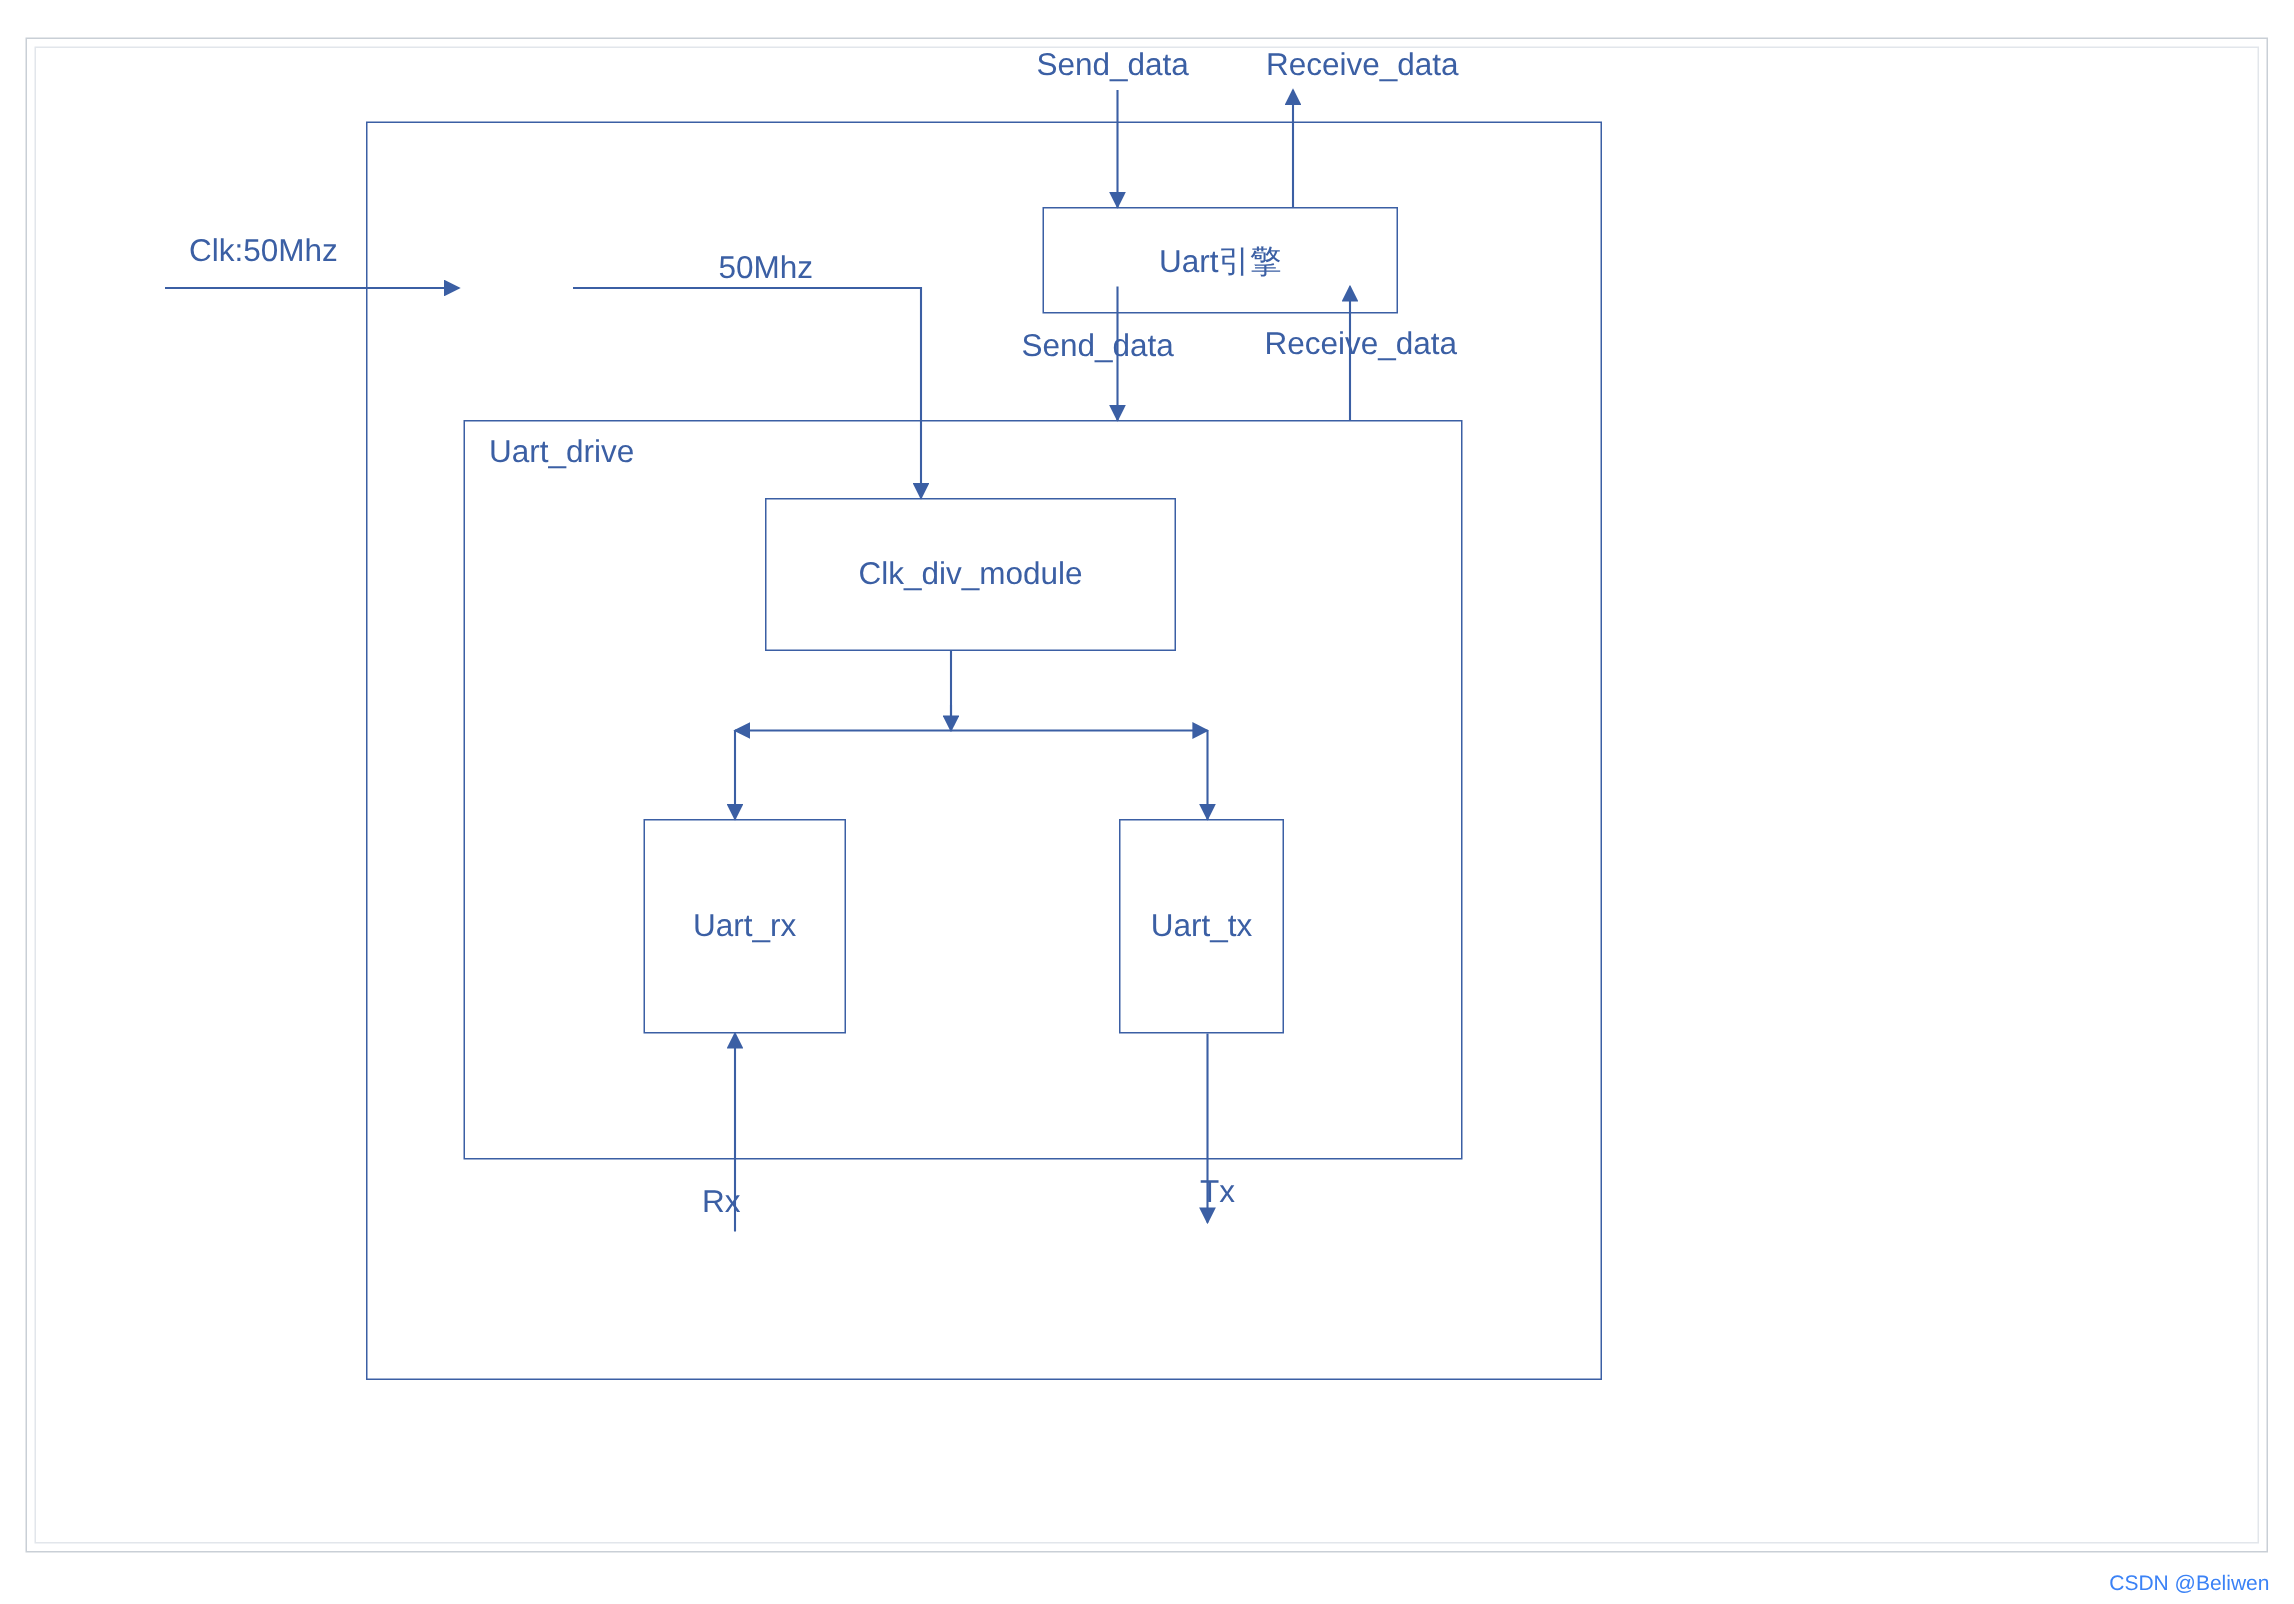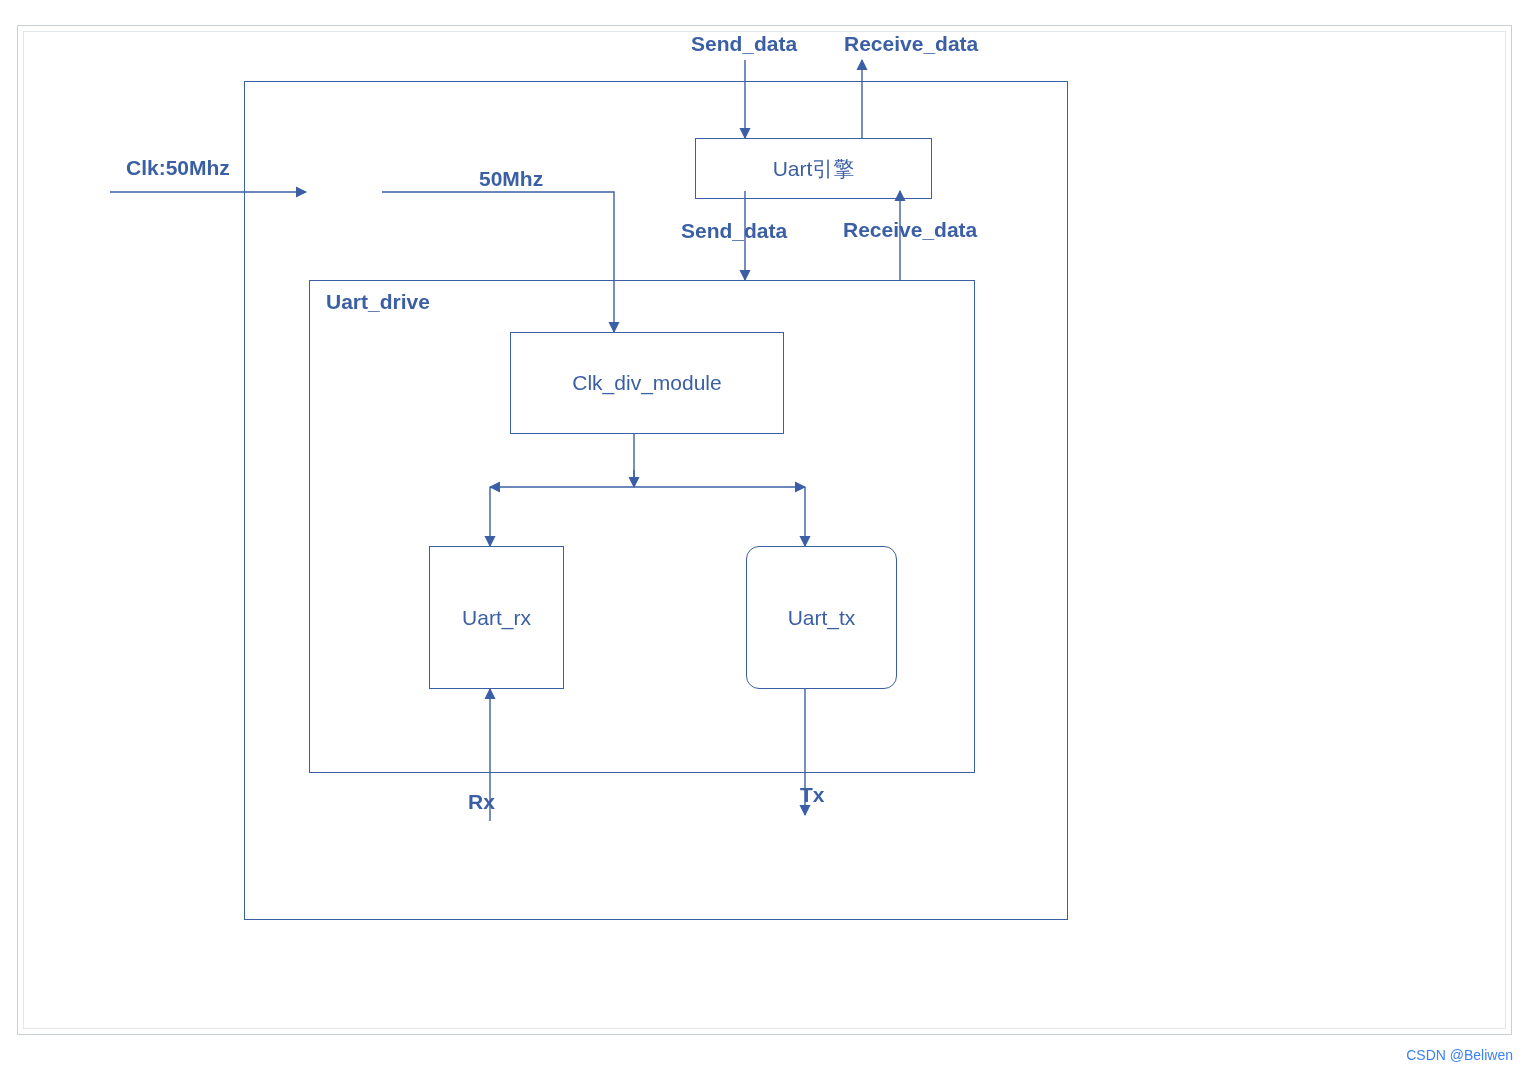--- a/index.html
+++ b/index.html
@@ -19,21 +19,20 @@
     position: absolute;
     border: 1px solid #3b5fa4;
     background: #ffffff;
     box-sizing: border-box;
   }
   .label {
     position: absolute;
     color: #3b5fa4;
     font-size: 21px;
     white-space: nowrap;
-    font-weight: bold;
   }
   .centered {
     display: flex;
     align-items: center;
     justify-content: center;
     color: #3b5fa4;
     font-size: 21px;
   }
   .watermark {
     position: absolute;
@@ -56,36 +55,36 @@
 </head>
 <body>
 <div class="page">
 
 <div class="box" style="left:17px; top:25px; width:1495px; height:1010px; border-color:#c9cfd6;"></div>
 <div class="box" style="left:23px; top:31px; width:1483px; height:998px; border-color:#e2e6eb;"></div>
 
 <div class="box" style="left:244px; top:81px; width:824px; height:839px;"></div>
 
 
-<div class="box centered" style="left:695px; top:138px; width:237px; height:61px;">
+<div class="box centered" style="left:695px; top:138px; width:237px; height:71px;">
   <span>Uart引擎</span>
 </div>
 
 <div class="box" style="left:309px; top:280px; width:666px; height:493px;"></div>
 <span class="label" style="left:326px; top:290px;">Uart_drive</span>
 
 <div class="box centered" style="left:510px; top:332px; width:274px; height:102px;">
   <span>Clk_div_module</span>
 </div>
 
 <div class="box centered" style="left:429px; top:546px; width:135px; height:143px;">
   <span>Uart_rx</span>
 </div>
 
-<div class="box centered" style="left:746px; top:546px; width:151px; height:143px;border-radius:13px;">
+<div class="box centered" style="left:746px; top:546px; width:110px; height:143px;">
   <span>Uart_tx</span>
 </div>
 
 <span class="label" style="left:126px; top:156px;">Clk:50Mhz</span>
 
 <span class="label" style="left:479px; top:167px;">50Mhz</span>
 
 <span class="label" style="left:691px; top:32px;">Send_data</span>
 
 <span class="label" style="left:844px; top:32px;">Receive_data</span>

